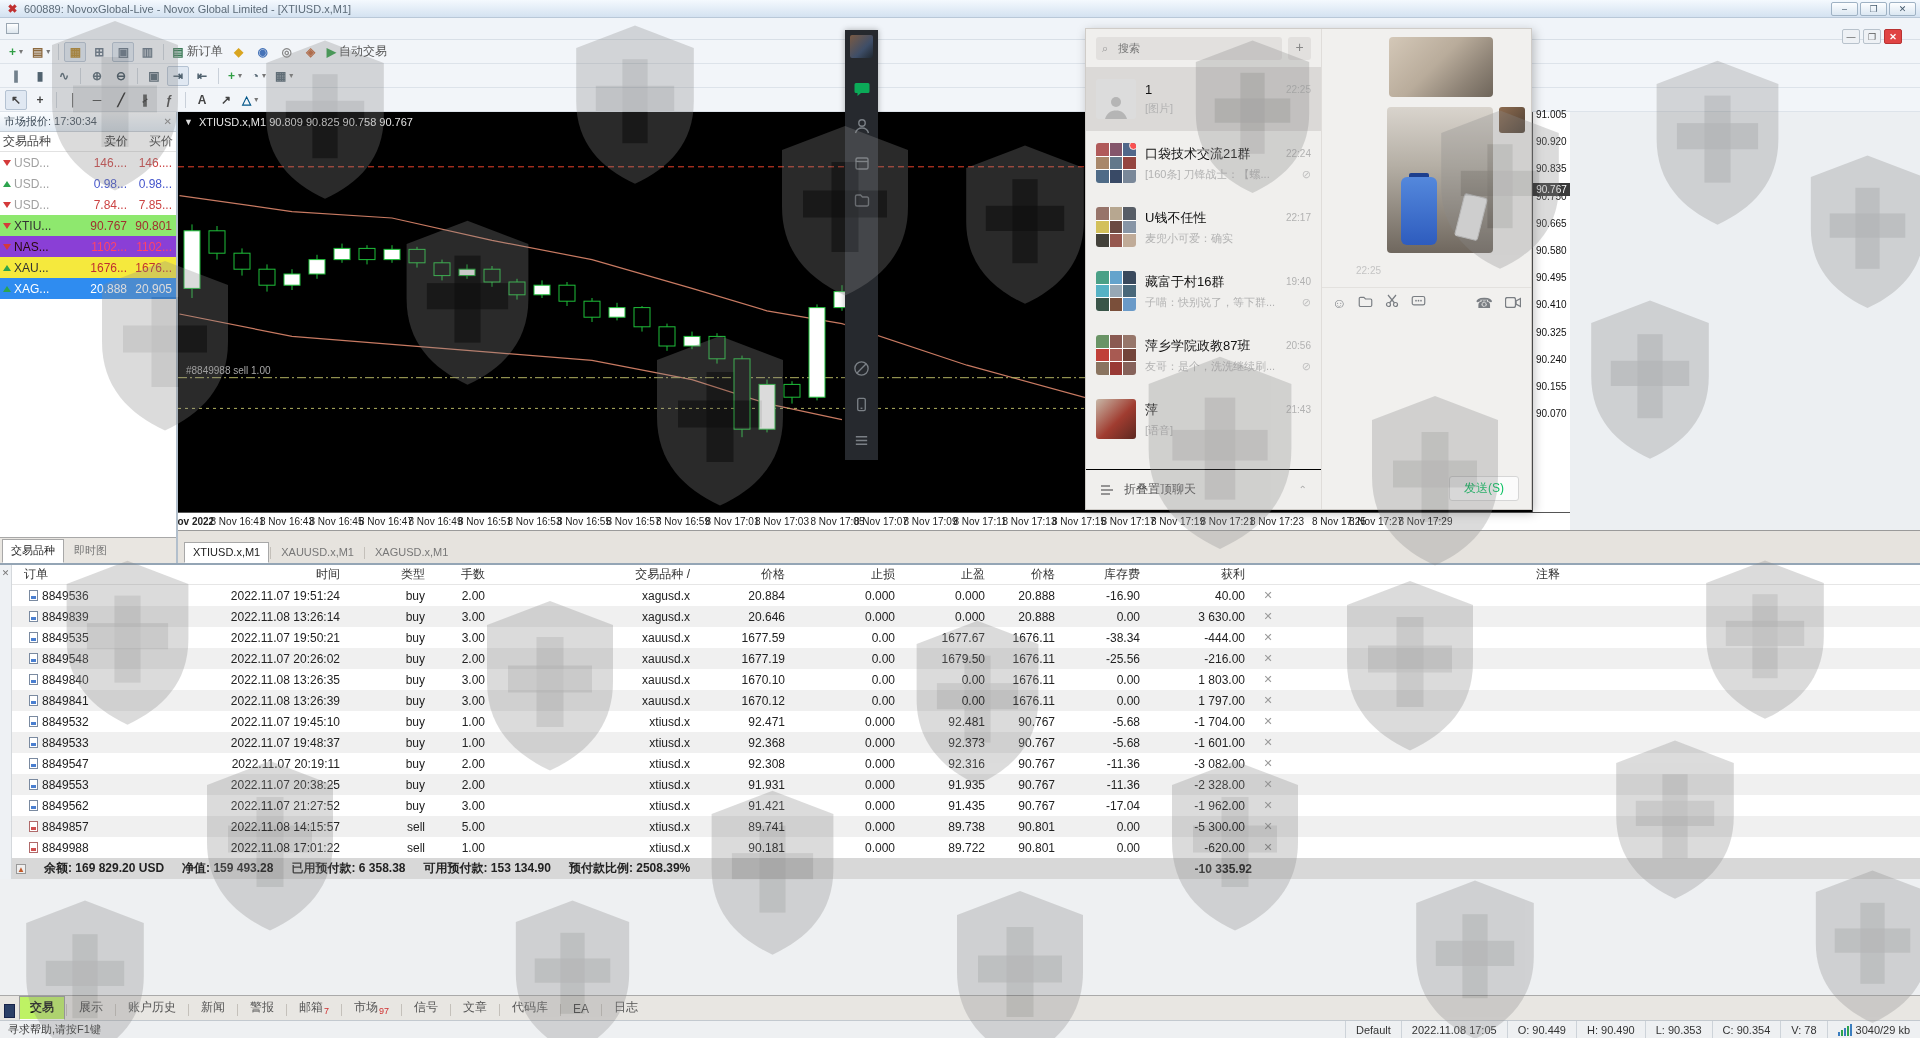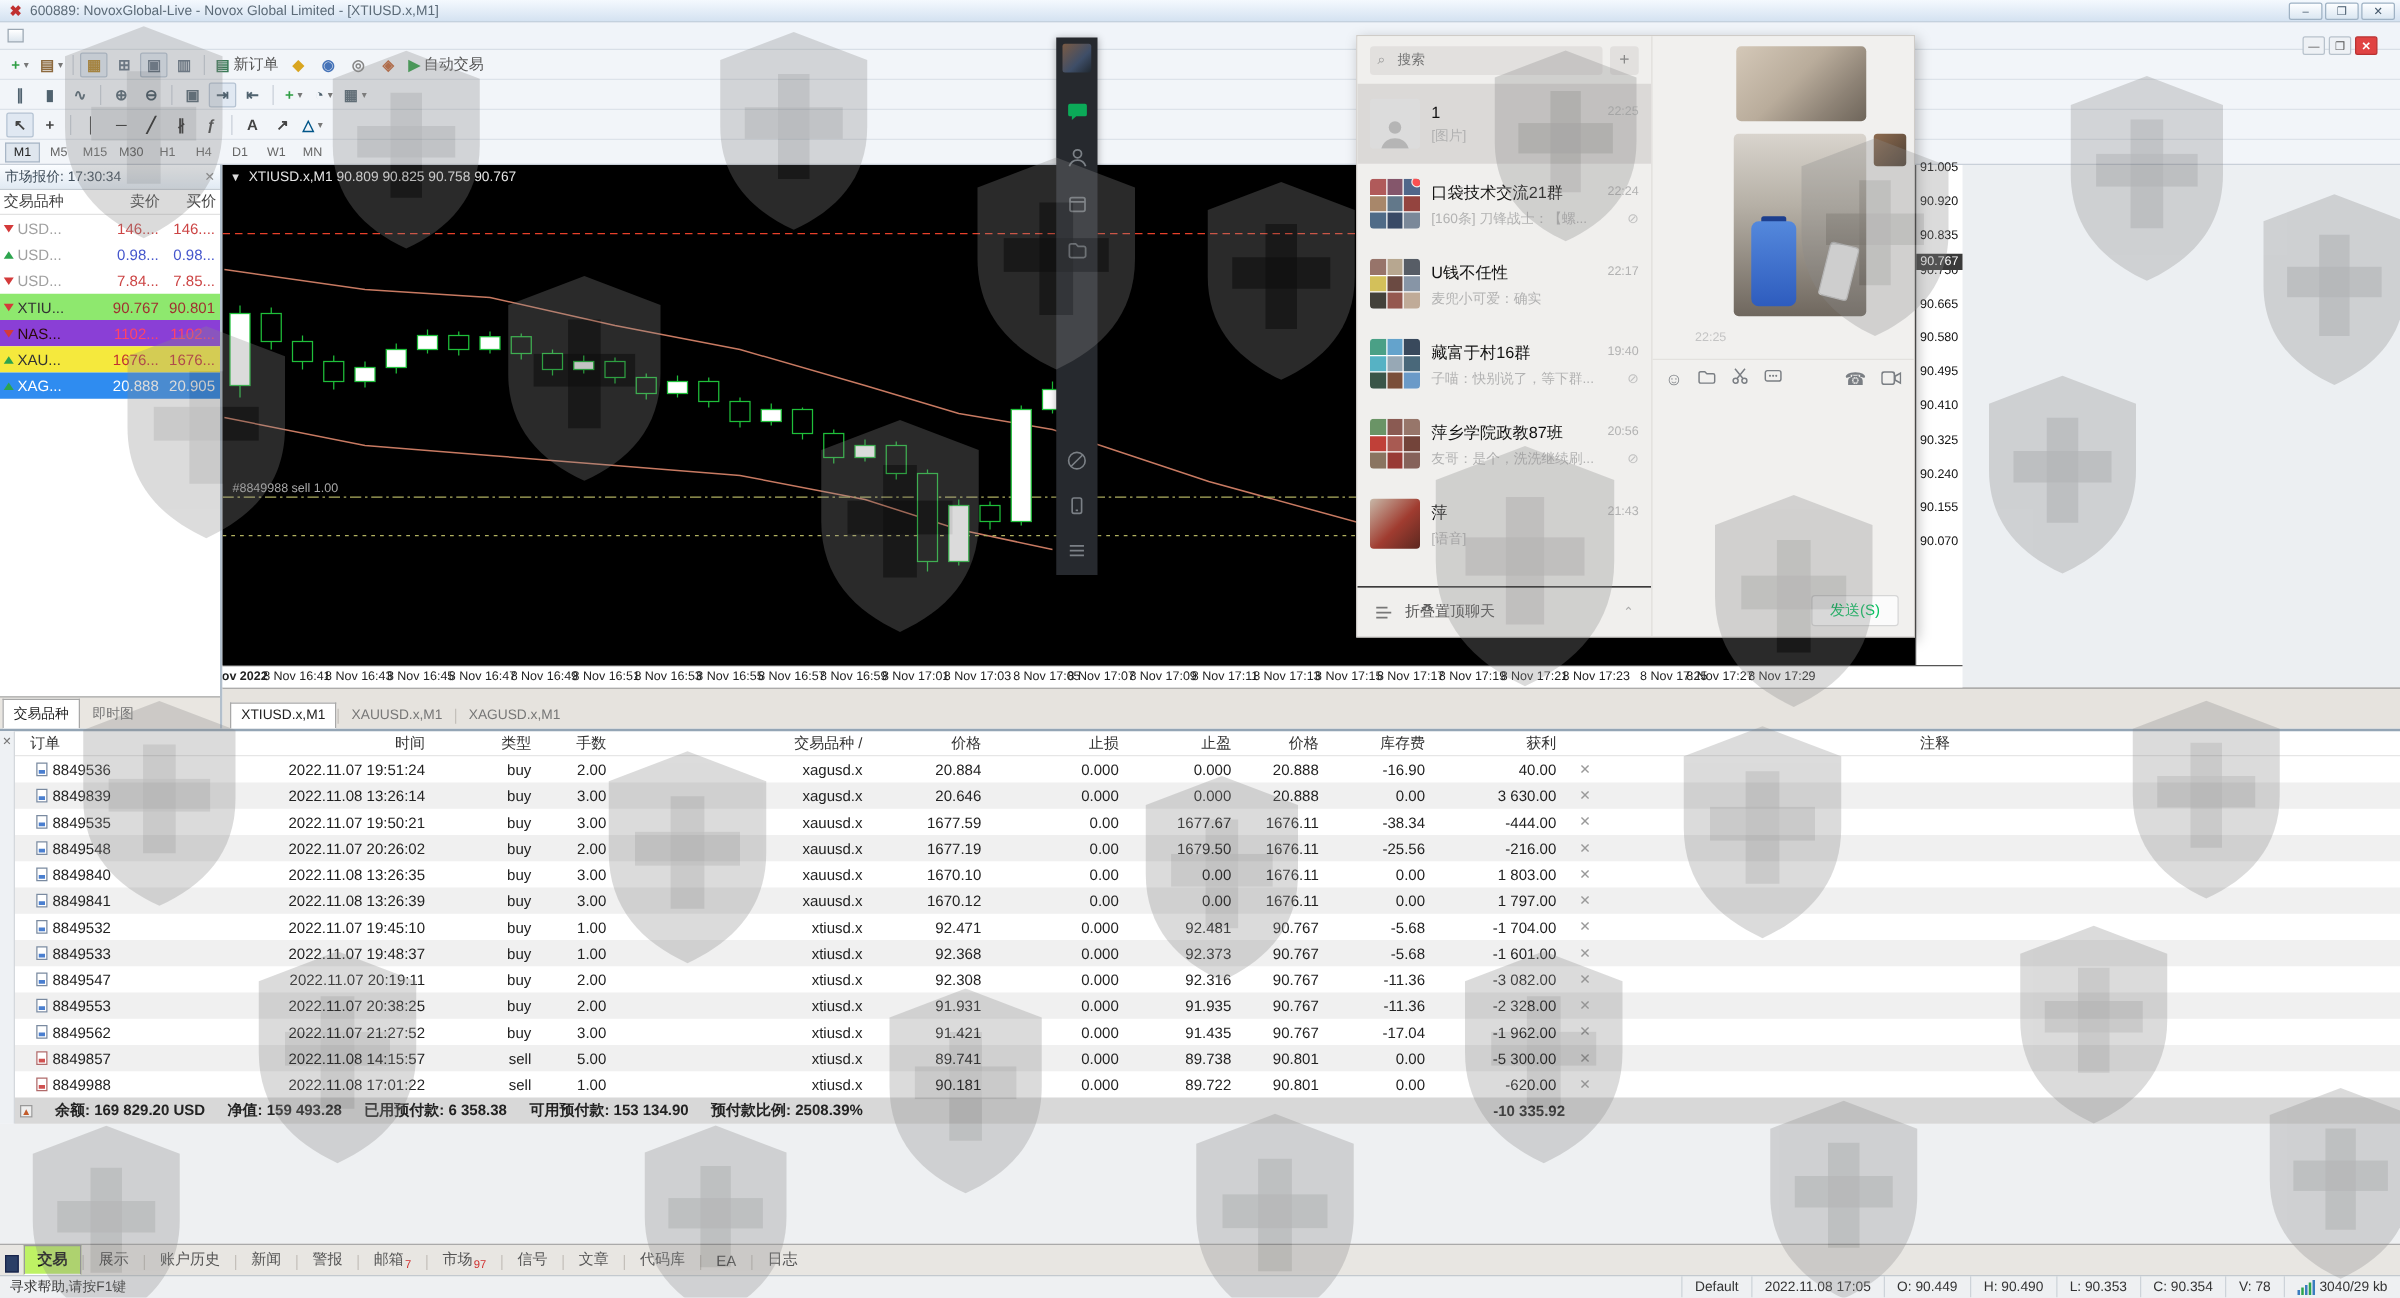--- a/index.html
+++ b/index.html
@@ -277,31 +277,20 @@
       <div class="tbbtn">
         <span class="tbglyph" style="color: rgb(68, 68, 68);">A</span>
       </div>
       <div class="tbbtn">
         <span class="tbglyph" style="color: rgb(68, 68, 68);">↗</span>
       </div>
       <div class="tbbtn">
         <span class="tbglyph" style="color: rgb(0, 85, 136);">△</span>
         <span class="dd">▾</span>
       </div>
-    </div>
-  <div class="tfbar" id="tfbar">
-      <span class="tfbtn active">M1</span>
-      <span class="tfbtn">M5</span>
-      <span class="tfbtn">M15</span>
-      <span class="tfbtn">M30</span>
-      <span class="tfbtn">H1</span>
-      <span class="tfbtn">H4</span>
-      <span class="tfbtn">D1</span>
-      <span class="tfbtn">W1</span>
-      <span class="tfbtn">MN</span>
     </div>
 
   <div class="workspace">
     <div class="mw">
       <div class="mwheader">
         <span>市场报价: 17:30:34</span>
         <span class="x">✕</span>
       </div>
       <div class="mwcols" id="mwcols">
           <span style="width: 86px;">交易品种</span>

